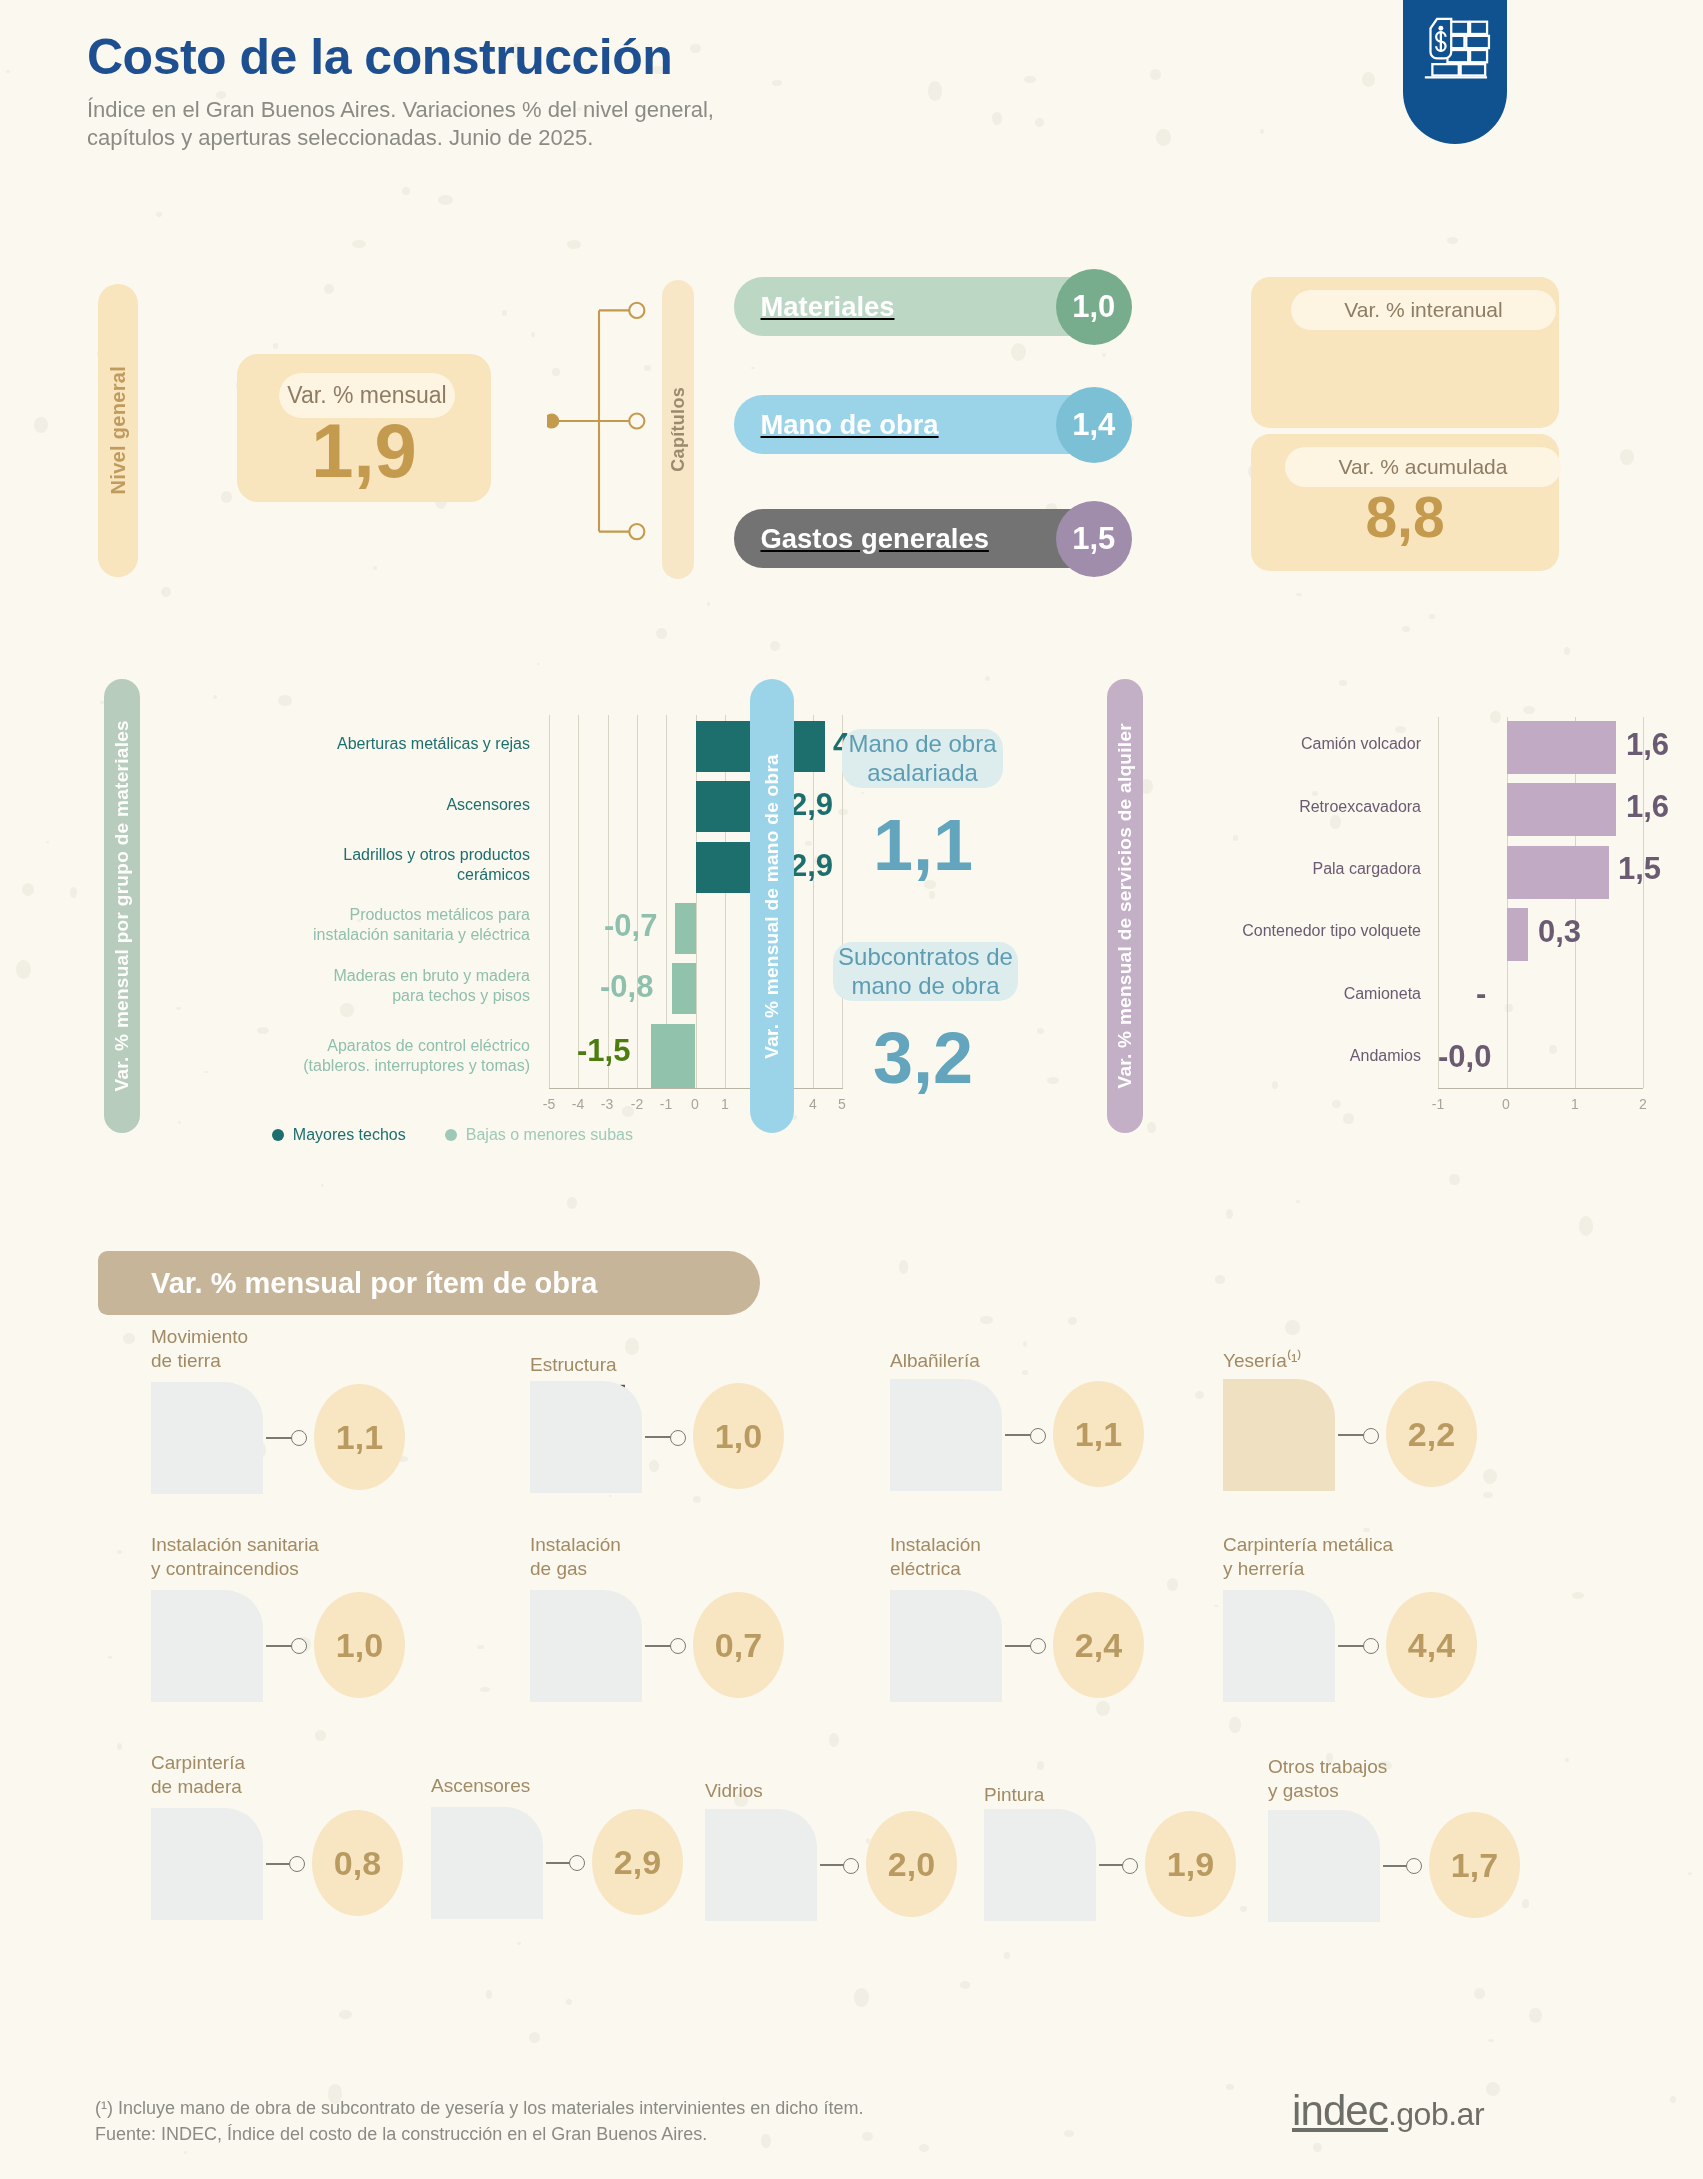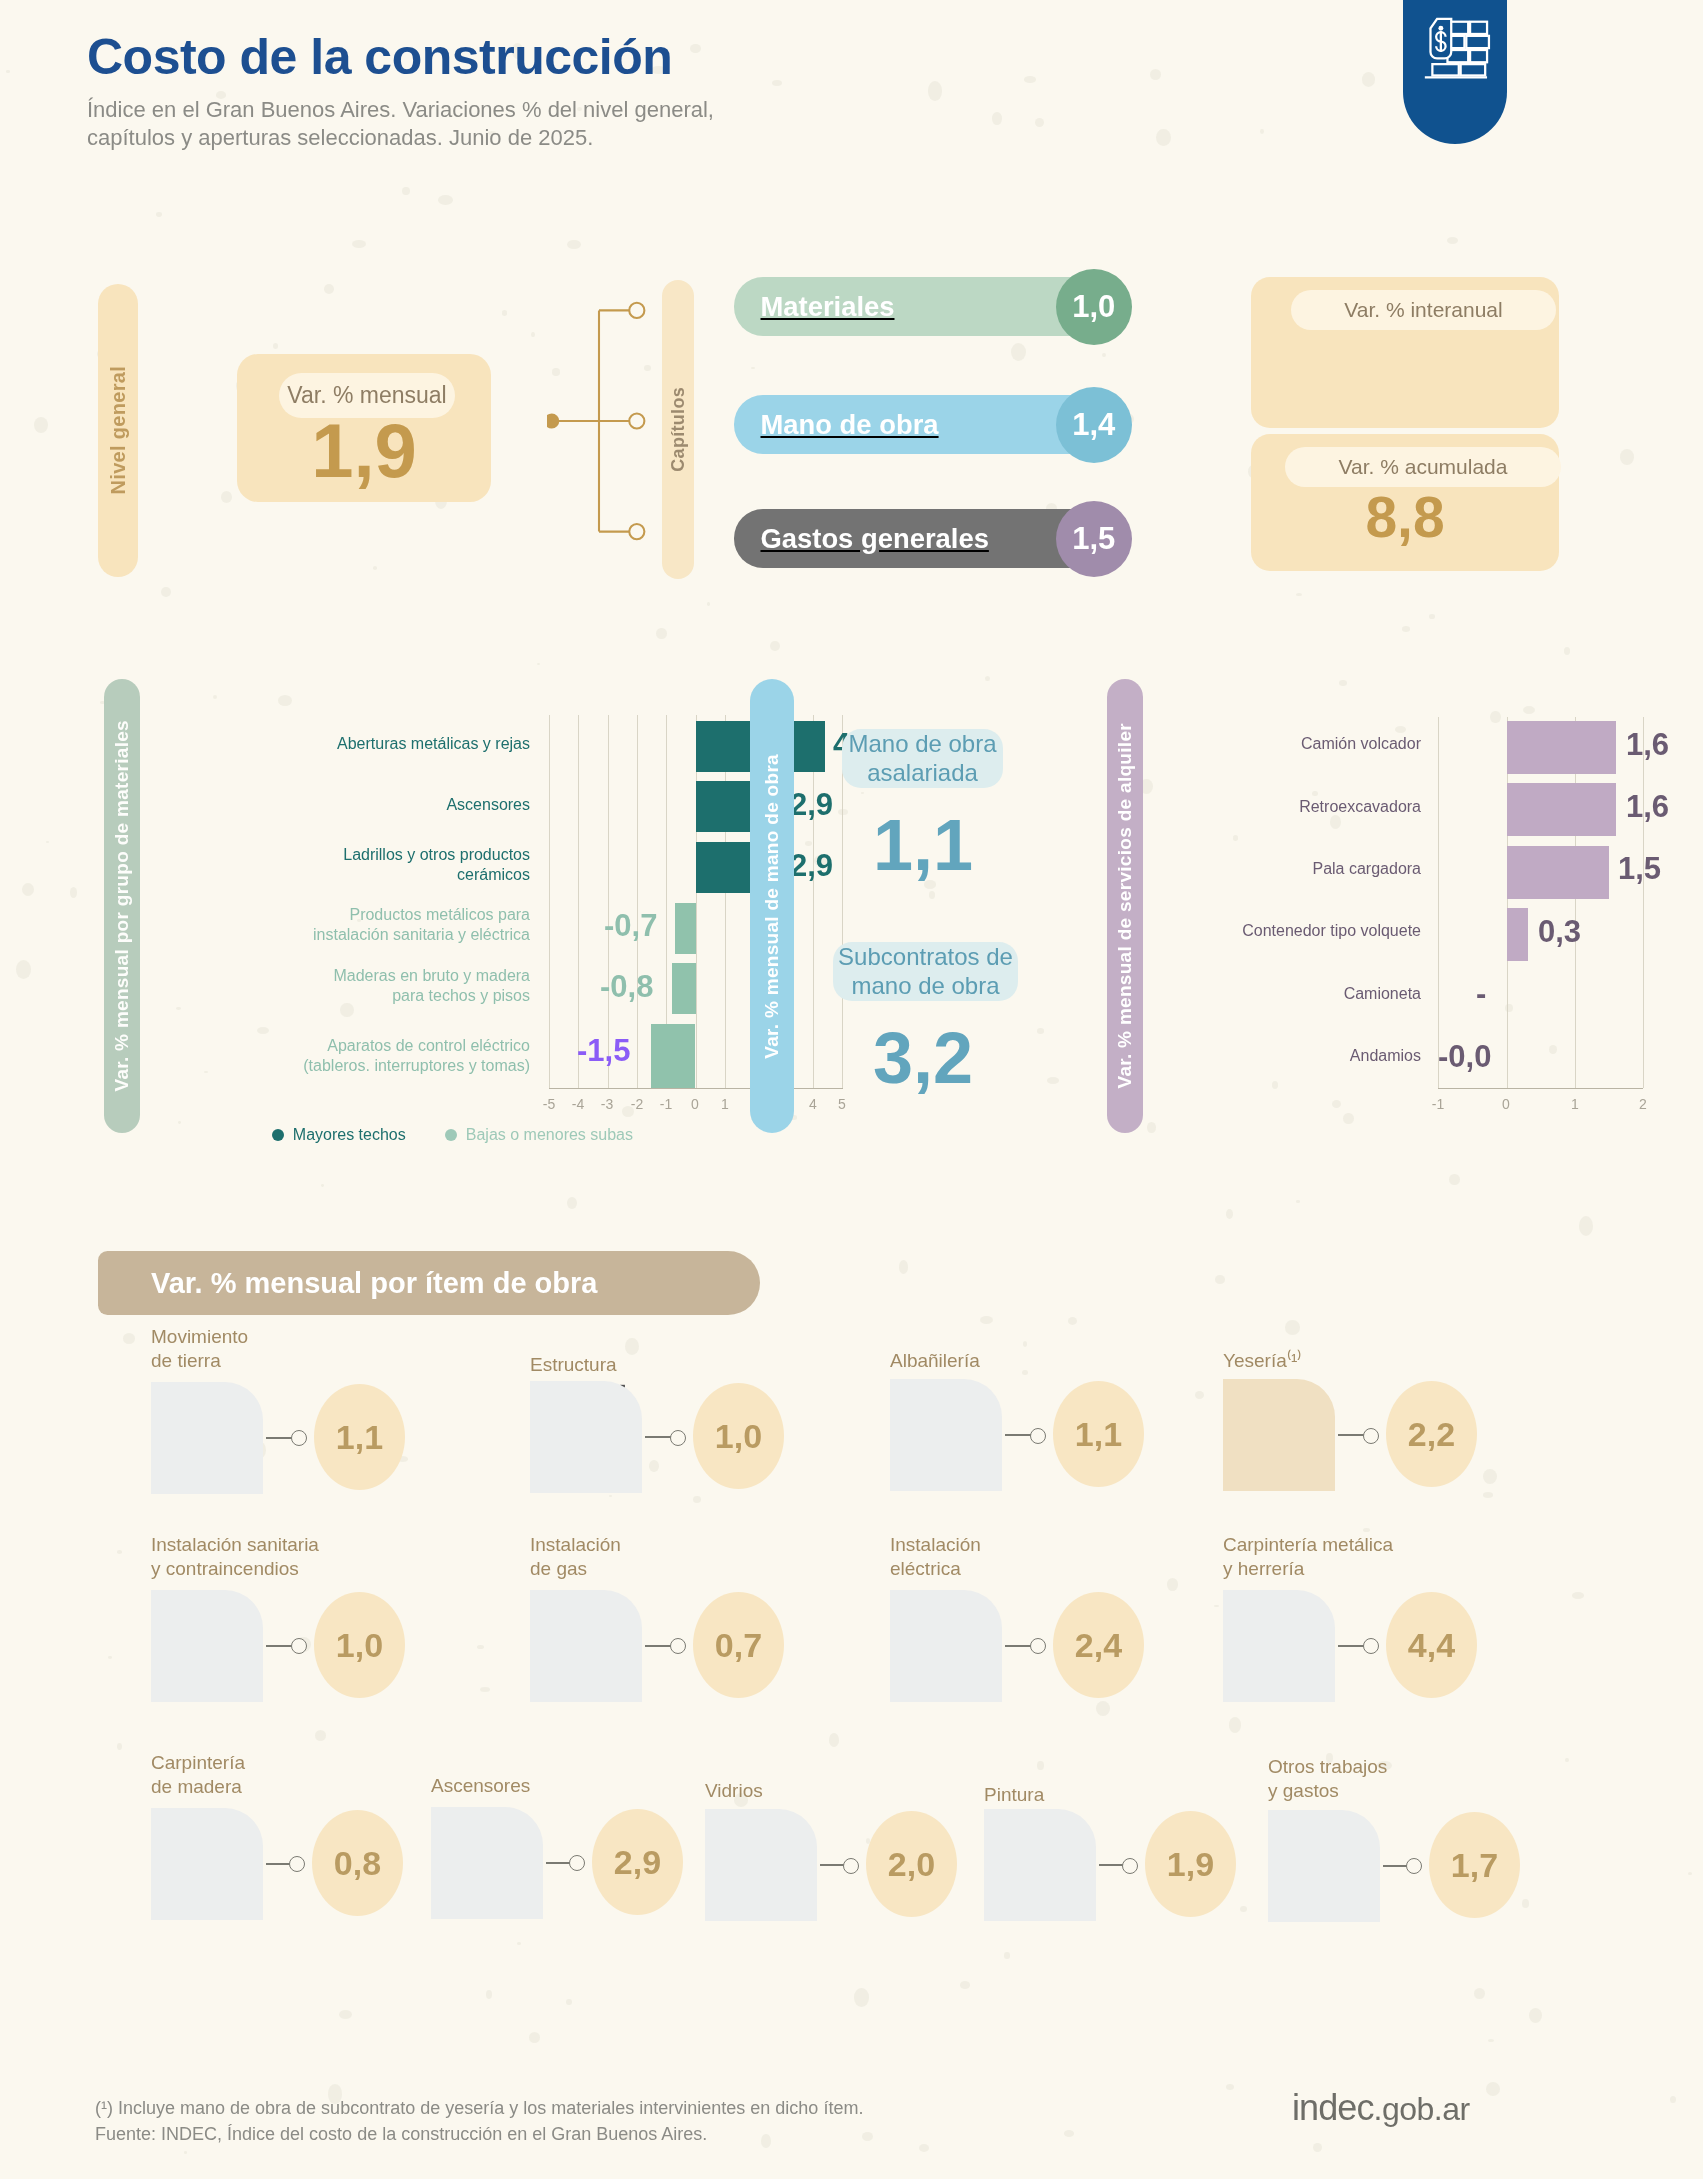--- a/index.html
+++ b/index.html
@@ -72,21 +72,21 @@
   .item .art{position:absolute;width:112px;height:112px;}
   .item .art .bg{position:absolute;left:0;top:0;width:112px;height:112px;background:#eceeee;border-radius:0 38px 0 0;}
   .item .circ{position:absolute;width:91px;height:106px;background:#f8e6c3;border-radius:50%;
     display:flex;align-items:center;justify-content:center;font-size:34px;font-weight:bold;color:#b99b62;}
   .item .lead{position:absolute;height:1.9px;background:#7a7a72;}
   .item .ring{position:absolute;width:14px;height:14px;border:1.9px solid #7a7a72;border-radius:50%;background:#fbf8ef;}
 
   
   .foot{position:absolute;left:95px;top:2095px;font-size:18px;color:#8b8b86;line-height:1.45;white-space:pre-line;}
   .indec{position:absolute;left:1292px;top:2087px;}
-  .indec .a{font-size:36px;color:#6e6e68;letter-spacing:-0.9px;}
+  .indec .a{font-size:42px;color:#6e6e68;letter-spacing:-0.9px;text-decoration:underline;}
   .indec .b{font-size:32px;color:#6e6e68;letter-spacing:-0.5px;}
 </style>
 </head>
 <body>
 <div class="speck" style="left: 919px; top: 2144px; width: 10.2px; height: 8.1px;"></div>
 <div class="speck" style="left: 1474px; top: 1988px; width: 11px; height: 11.4px;"></div>
 <div class="speck" style="left: 355px; top: 420px; width: 3.8px; height: 5.6px;"></div>
 <div class="speck" style="left: 651px; top: 66px; width: 15px; height: 8.4px;"></div>
 <div class="speck" style="left: 1565px; top: 1758px; width: 3.7px; height: 4.4px;"></div>
 <div class="speck" style="left: 1047px; top: 1077px; width: 12px; height: 6.7px;"></div>
@@ -378,21 +378,21 @@
   <div class="catlab" style="left:0;top:266px;width:369px;color:#8fbfad;white-space:pre-line;">Maderas en bruto y madera
 para techos y pisos</div>
   <div class="catlab" style="left:0;top:336px;width:369px;color:#8fbfad;white-space:pre-line;">Aparatos de control eléctrico
 (tableros. interruptores y tomas)</div>
 
   <div class="vallab" style="left:672px;top:26.5px;color:#1d6f6d;">4,4</div>
   <div class="vallab" style="left:629px;top:87px;color:#1d6f6d;">2,9</div>
   <div class="vallab" style="left:629px;top:148px;color:#1d6f6d;">2,9</div>
   <div class="vallab" style="left:443px;top:208px;color:#8fbfad;">-0,7</div>
   <div class="vallab" style="left:439px;top:269px;color:#8fbfad;">-0,8</div>
-  <div class="vallab" style="left:416px;top:333px;color:#8b5cf6;">-1,5</div>
+  <div class="vallab" style="left:416px;top:333px;color:#4d7c0f;">-1,5</div>
 
   <div class="tick" style="left:374px;top:396px;">-5</div>
   <div class="tick" style="left:403px;top:396px;">-4</div>
   <div class="tick" style="left:432px;top:396px;">-3</div>
   <div class="tick" style="left:462px;top:396px;">-2</div>
   <div class="tick" style="left:491px;top:396px;">-1</div>
   <div class="tick" style="left:520px;top:396px;">0</div>
   <div class="tick" style="left:550px;top:396px;">1</div>
   <div class="tick" style="left:579px;top:396px;">2</div>
   <div class="tick" style="left:609px;top:396px;">3</div>

